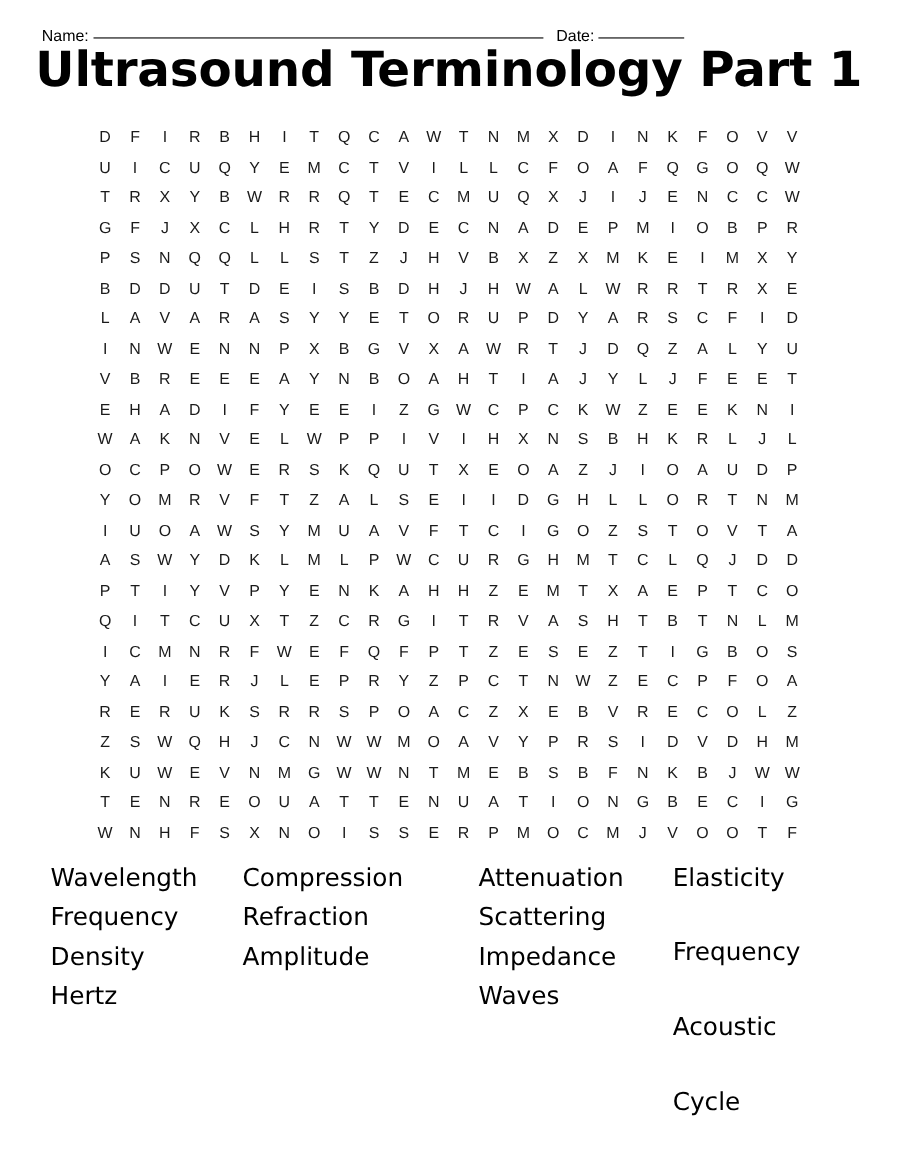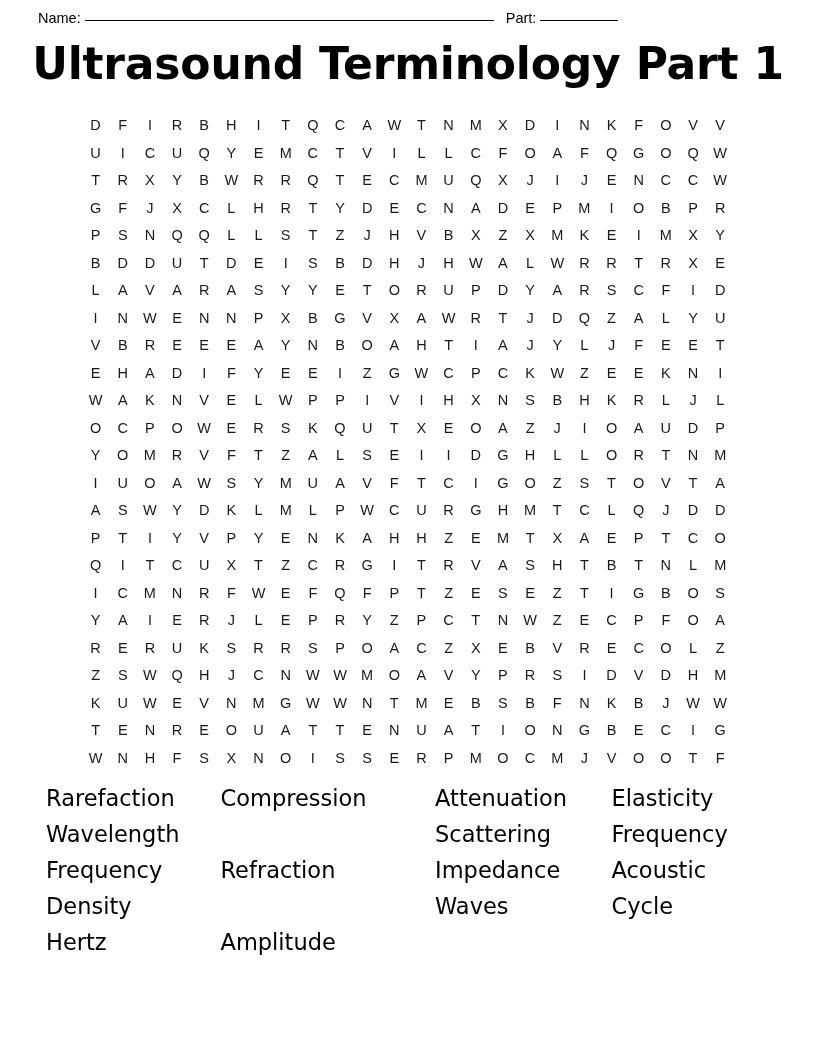--- a/index.html
+++ b/index.html
@@ -17,22 +17,22 @@
   }
 
   
   .header-line {
     position: absolute;
     top: 0px;
     left: 0px;
     width: 816px;
     height: 26px;
     display: flex;
-    align-items: center;
-    padding-top: 9px;
+    align-items: flex-start;
+    padding-top: 25px;
     box-sizing: border-box;
   }
   .name-block {
     display: flex;
     align-items: baseline;
     margin-left: 38px;
   }
   .date-block {
     display: flex;
     align-items: baseline;
@@ -99,41 +99,41 @@
     left: 46px;
     width: 740px;
     display: flex;
     flex-direction: row;
   }
   .word-col {
     display: flex;
     flex-direction: column;
   }
   .word-col.c1 { width: 180px; }
-  .word-col.c2 { width: 178px; justify-content: space-between; }
+  .word-col.c2 { width: 178px; }
   .word-col.c3 { width: 182px; margin-left: 42px; }
-  .word-col.c4 { width: 180px; }
+  .word-col.c4 { width: 180px; gap: 32px; }
   .word-item {
     font-size: 22.5px;
     font-family: "DejaVu Sans", sans-serif;
     line-height: 36px;
     white-space: nowrap;
     color: #000;
   }
 </style>
 </head>
 <body>
 
 <div class="header-line">
   <div class="name-block">
     <span class="field-label">Name:</span>
     <span class="rule rule-name"></span>
   </div>
   <div class="date-block">
-    <span class="field-label">Part:</span>
+    <span class="field-label">Date:</span>
     <span class="rule rule-date"></span>
   </div>
 </div>
 
 <div class="puzzle-title">Ultrasound Terminology Part 1</div>
 
 <div class="grid">
     <div class="grid-row">
       <div class="grid-cell">D</div>
       <div class="grid-cell">F</div>
@@ -755,21 +755,20 @@
       <div class="grid-cell">V</div>
       <div class="grid-cell">O</div>
       <div class="grid-cell">O</div>
       <div class="grid-cell">T</div>
       <div class="grid-cell">F</div>
     </div>
   </div>
 
 <div class="word-list">
     <div class="word-col c1">
-      <div class="word-item">Rarefaction</div>
       <div class="word-item">Wavelength</div>
       <div class="word-item">Frequency</div>
       <div class="word-item">Density</div>
       <div class="word-item">Hertz</div>
     </div>
     <div class="word-col c2">
       <div class="word-item">Compression</div>
       <div class="word-item">Refraction</div>
       <div class="word-item">Amplitude</div>
     </div>

